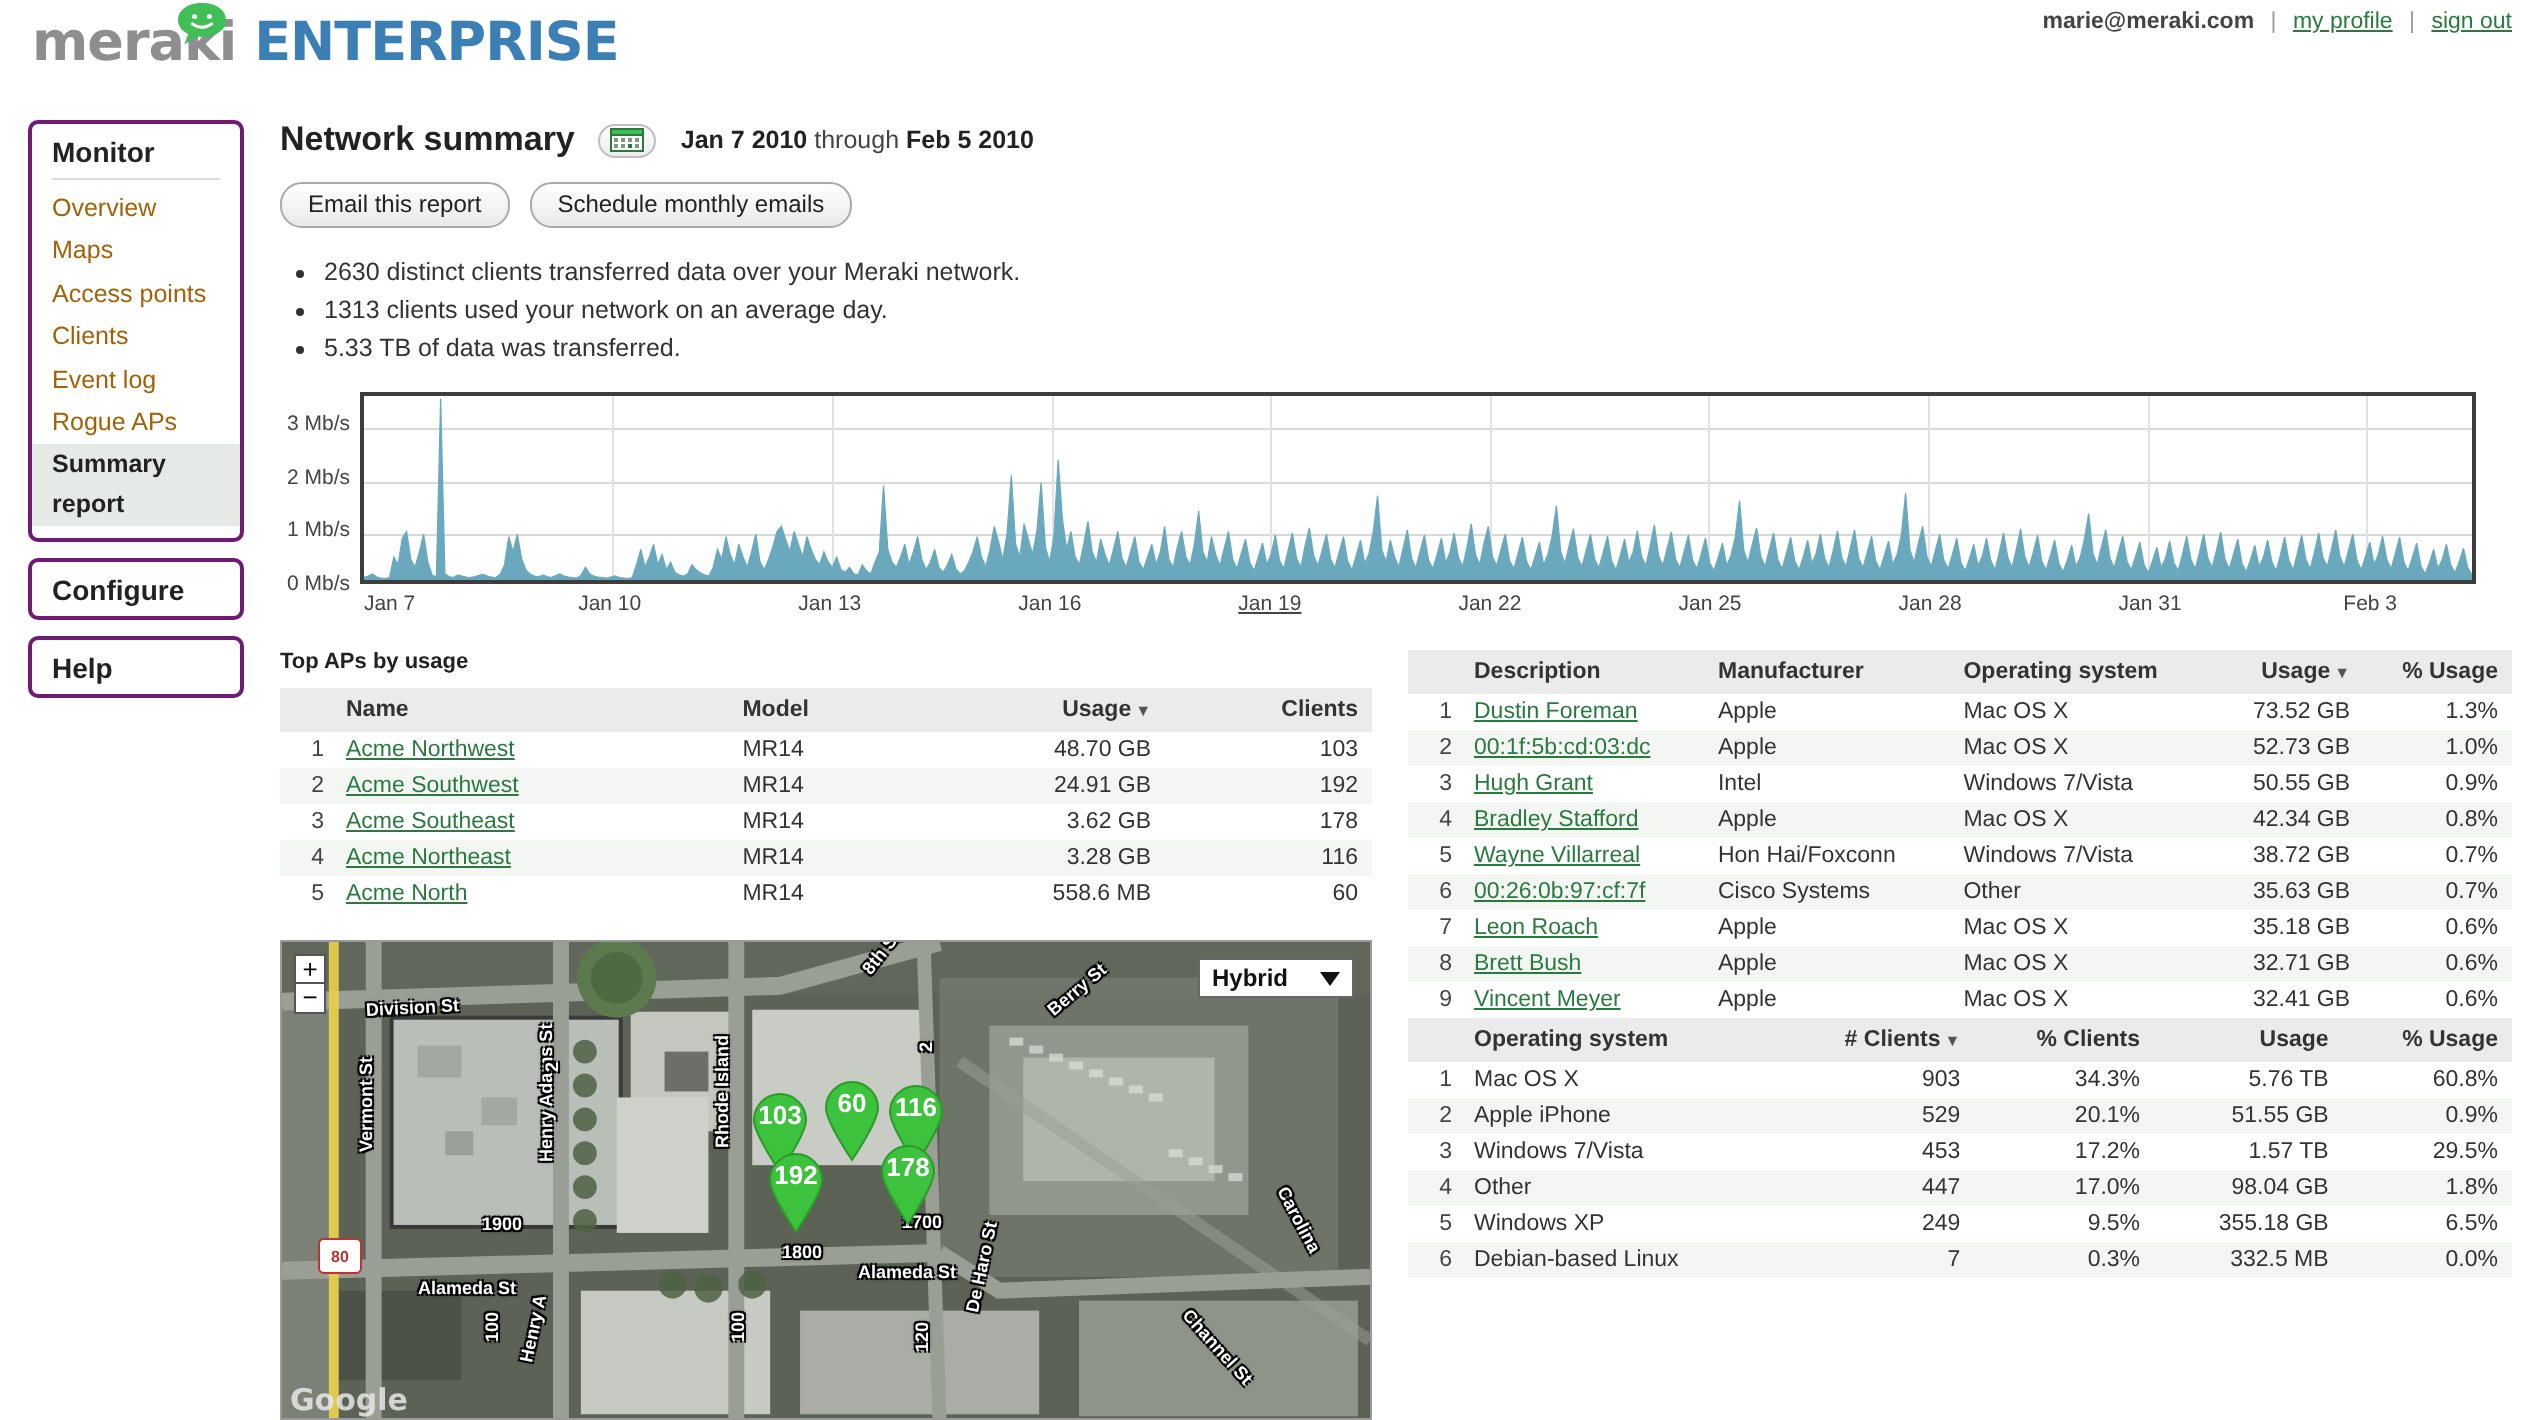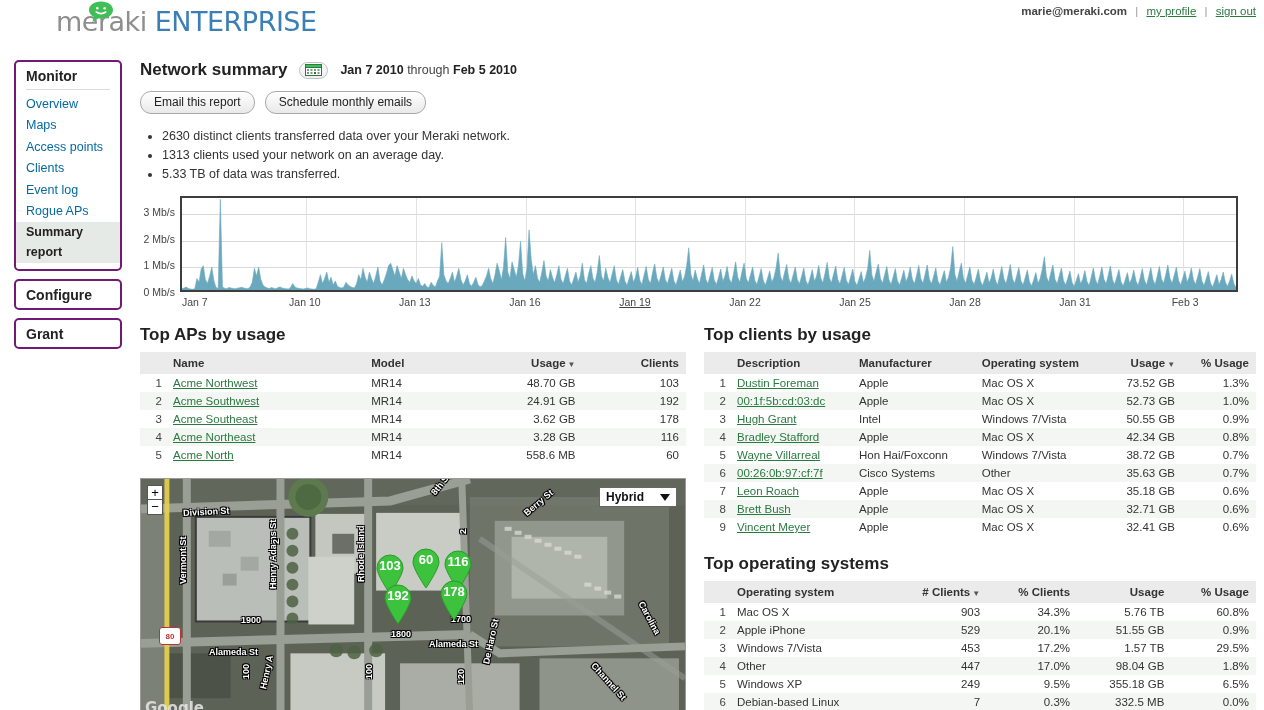--- a/index.html
+++ b/index.html
@@ -24,23 +24,22 @@
   .account .sep { color: #999; font-weight: normal; margin: 0 5px; }
   .account a { color: #2a7a3f; text-decoration: underline; font-weight: normal; }
 
   .logo-wrap { position: absolute; left: 16px; top: 8px; display: flex; align-items: flex-end; }
   .logo-mark {
     position: absolute; left: 72px; top: -7px;
     width: 26px; height: 22px;
   }
   .logo-text {
     font-size: 27px; letter-spacing: -0.5px;
-    color: #8e8e8e; font-weight: normal; line-height: 1;
+    color: #8e8e8e; font-weight: bold; line-height: 1;
     font-family: "DejaVu Sans", sans-serif;
-    margin-left: 40px;
   }
   .logo-text .ent { color: #3b7fb5; }
 
   .network-sel {
     position: absolute; left: 222px; top: 28px;
     display: flex; align-items: center; gap: 7px;
   }
   .network-label { font-size: 12.5px; color: #333; }
   .select-box {
     width: 203px; height: 19px;
@@ -69,21 +68,21 @@
     background: #fff; margin-bottom: 8px; overflow: hidden;
   }
   .panel-title {
     font-size: 14px; font-weight: bold; color: #222;
     padding: 6px 10px 5px 10px;
   }
   .panel-title.with-rule { border-bottom: 1px solid #dcdcdc; margin: 0 10px; padding: 6px 0 5px 0; }
   .nav-list { padding: 4px 0 6px 0; }
   .nav-item {
     display: block; padding: 1px 10px; font-size: 12.5px;
-    color: #0369a1; line-height: 1.55; cursor: pointer;
+    color: #a16207; line-height: 1.55; cursor: pointer;
   }
   .nav-item.active {
     background: #e6eae6; color: #222; font-weight: bold;
   }
 
   
   .main { position: absolute; left: 140px; top: 60px; right: 8px; }
   .page-title-row { display: flex; align-items: center; gap: 12px; }
   .page-title { font-size: 17px; font-weight: bold; color: #222; }
   .cal-pill {
@@ -116,21 +115,21 @@
   .ylabels { position: absolute; left: 0; top: 0; width: 38px; height: 96px; }
   .ylabel { position: absolute; right: 3px; font-size: 10.5px; color: #444; transform: translateY(-50%); white-space: nowrap; }
   .xlabels { position: absolute; left: 40px; right: 18px; top: 100px; height: 14px; }
   .xlabel { position: absolute; font-size: 10.5px; color: #444; transform: translateX(-50%); white-space: nowrap; }
   .spark { position: absolute; left: 0; bottom: 0; width: 100%; height: 100%; display: block; }
 
   
   .cols { display: flex; gap: 18px; margin-top: 14px; }
   .col-left { width: 546px; }
   .col-right { flex: 1; }
-  .sec-title { font-size: 17px; font-weight: bold; color: #222; margin-bottom: 7px; }
+  .sec-title { font-size: 11px; font-weight: bold; color: #222; margin-bottom: 7px; }
 
   table.rt { width: 100%; border-collapse: collapse; font-size: 11.5px; }
   table.rt th {
     background: #ebebeb; color: #333; font-weight: bold;
     padding: 5px 7px; text-align: left; white-space: nowrap;
   }
   table.rt th.num, table.rt td.num { text-align: right; }
   table.rt td { padding: 3px 7px; color: #333; white-space: nowrap; }
   table.rt tbody tr:nth-child(even) { background: #f4f6f4; }
   table.rt td.idx { text-align: right; width: 26px; color: #444; padding-right: 4px; }
@@ -208,21 +207,21 @@
       <a class="nav-item">Clients</a>
       <a class="nav-item">Event log</a>
       <a class="nav-item">Rogue APs</a>
       <a class="nav-item active">Summary report</a>
     </div>
   </div>
   <div class="panel">
     <div class="panel-title">Configure</div>
   </div>
   <div class="panel">
-    <div class="panel-title">Grant</div>
+    <div class="panel-title">Help</div>
   </div>
 </div>
 
 <div class="main">
 
   <div class="page-title-row">
     <div class="page-title">Network summary</div>
     <div class="cal-pill">
       <svg width="17" height="12" viewBox="0 0 17 12">
         <rect x="0.5" y="0.5" width="16" height="11" fill="#ffffff" stroke="#2a7a3f"></rect>
@@ -470,21 +469,20 @@
             <div class="marker" style="left: 296px; top: 100px;"><svg width="34" height="42" viewBox="0 0 34 42">
                 <path d="M17 41 C17 41 4 22 4 15 A13 13 0 0 1 30 15 C30 22 17 41 17 41 Z" fill="#3cc23c" stroke="#2a9a2a" stroke-width="1"></path>
               </svg><span>178</span></div>
           </div>
 
         <div class="gwm">Google</div>
       </div>
     </div>
 
     <div class="col-right">
-      <div class="sec-title">Top clients by usage</div>
       <table class="rt">
         <thead>
           <tr>
             <th></th>
             <th>Description</th>
             <th>Manufacturer</th>
             <th>Operating system</th>
             <th class="num"><span>Usage</span><span class="sortcaret">▼</span></th>
             <th class="num">% Usage</th>
           </tr>
@@ -558,21 +556,20 @@
               <td class="idx">9</td>
               <td><a href="#">Vincent Meyer</a></td>
               <td>Apple</td>
               <td>Mac OS X</td>
               <td class="num">32.41 GB</td>
               <td class="num">0.6%</td>
             </tr>
           </tbody>
       </table>
 
-      <div class="sec-title" style="margin-top:18px;">Top operating systems</div>
       <table class="rt">
         <thead>
           <tr>
             <th></th>
             <th>Operating system</th>
             <th class="num"><span># Clients</span><span class="sortcaret">▼</span></th>
             <th class="num">% Clients</th>
             <th class="num">Usage</th>
             <th class="num">% Usage</th>
           </tr>

